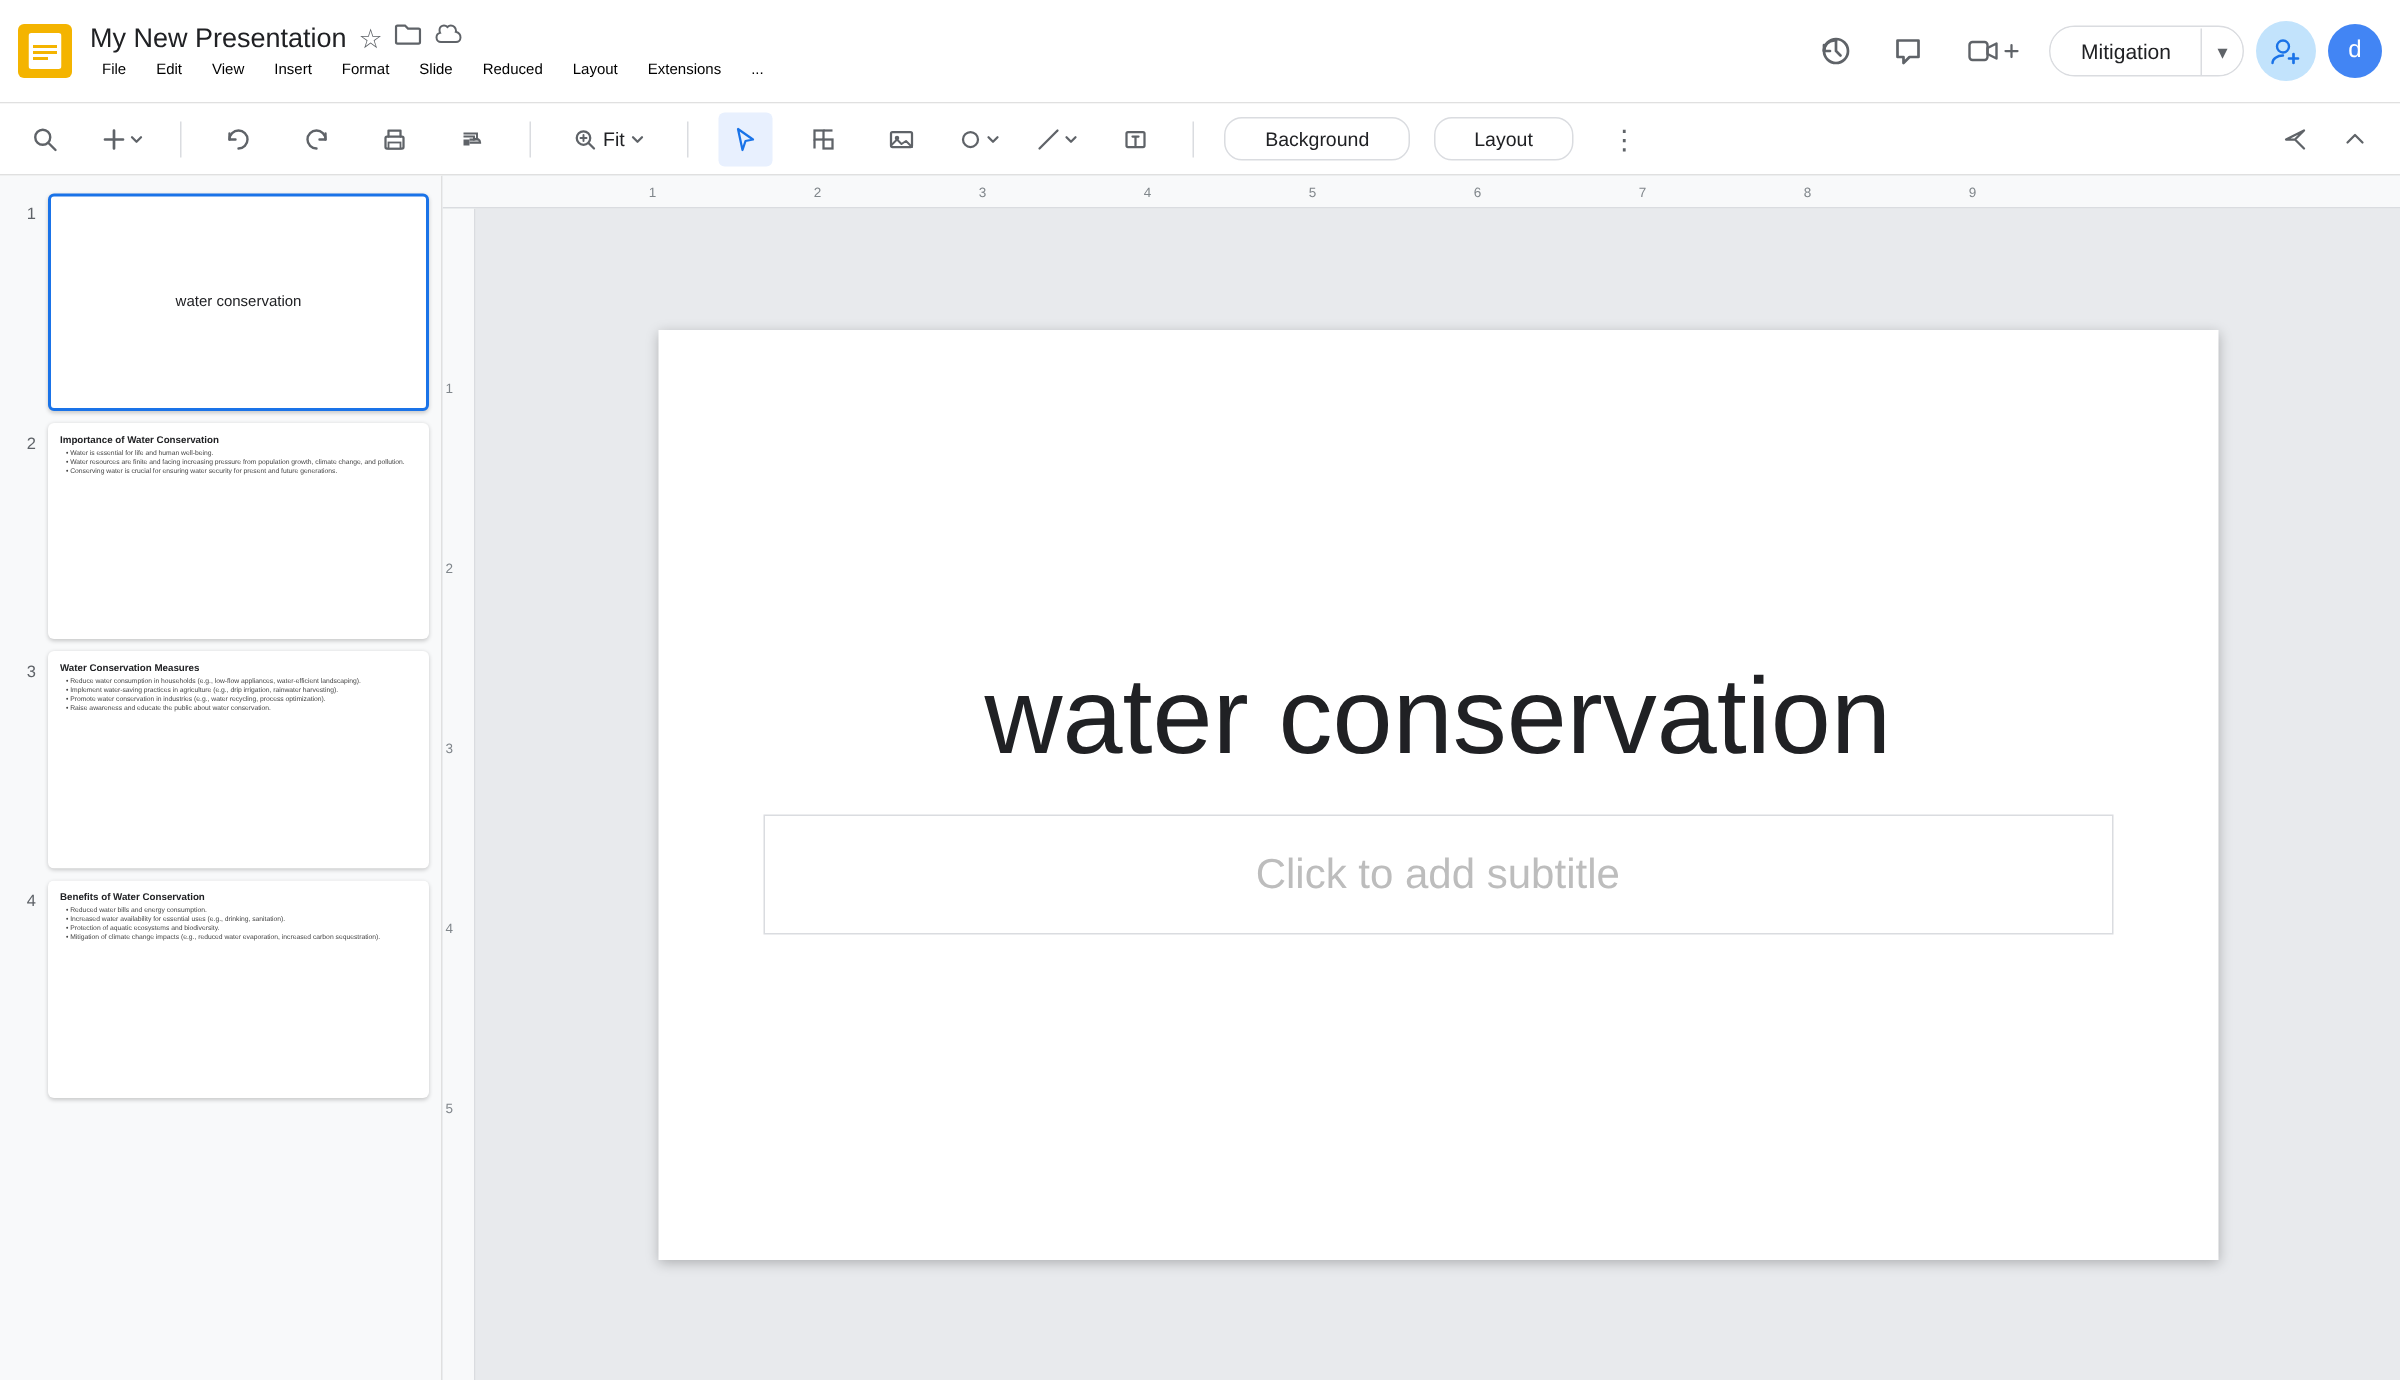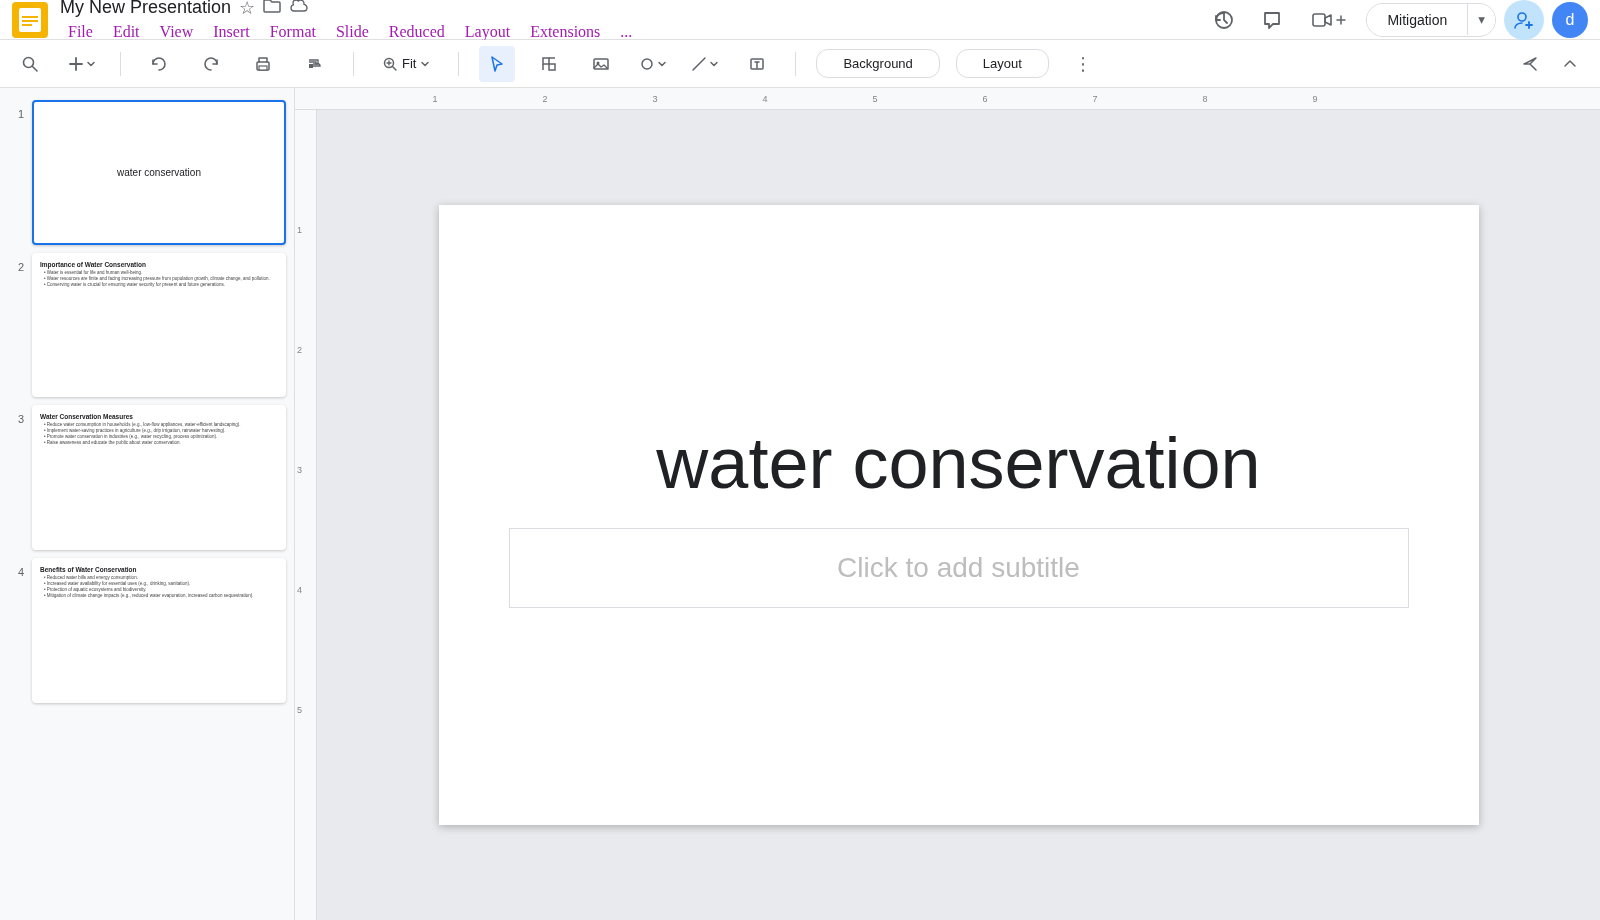--- a/index.html
+++ b/index.html
@@ -4,38 +4,38 @@
   <style>
     * { box-sizing: border-box; margin: 0; padding: 0; }
     body { font-family: 'Arial', sans-serif; background: #f0f0f0; width: 1600px; height: 920px; overflow: hidden; display: flex; flex-direction: column; }
 
     
     .top-bar {
       background: #fff;
       display: flex;
       align-items: center;
       padding: 0 12px;
-      height: 40px;
+      height: 69px;
       border-bottom: 1px solid #e0e0e0;
       gap: 8px;
       flex-shrink: 0;
     }
     .app-icon {
       width: 36px; height: 36px;
       background: #f4b400;
       border-radius: 4px;
       display: flex; align-items: center; justify-content: center;
       flex-shrink: 0;
     }
     .title-area { display: flex; flex-direction: column; flex: 1; margin-left: 4px; }
     .presentation-title-row { display: flex; align-items: center; gap: 8px; }
     .presentation-title { font-size: 18px; color: #202124; font-weight: 400; }
     .title-icon { color: #5f6368; font-size: 18px; cursor: pointer; }
     .menu-bar { display: flex; gap: 4px; margin-top: 2px; }
-    .menu-item { font-size: 16px; color: #a21caf; padding: 2px 8px; cursor: pointer; border-radius: 4px; font-family: Liberation Serif, serif; }
+    .menu-item { font-size: 10px; color: #000000; padding: 2px 8px; cursor: pointer; border-radius: 4px; }
 
     .top-bar-right { display: flex; align-items: center; gap: 8px; margin-left: auto; }
     .icon-btn {
       width: 40px; height: 40px;
       border-radius: 50%;
       border: none;
       background: transparent;
       cursor: pointer;
       display: flex; align-items: center; justify-content: center;
       font-size: 20px; color: #5f6368;

